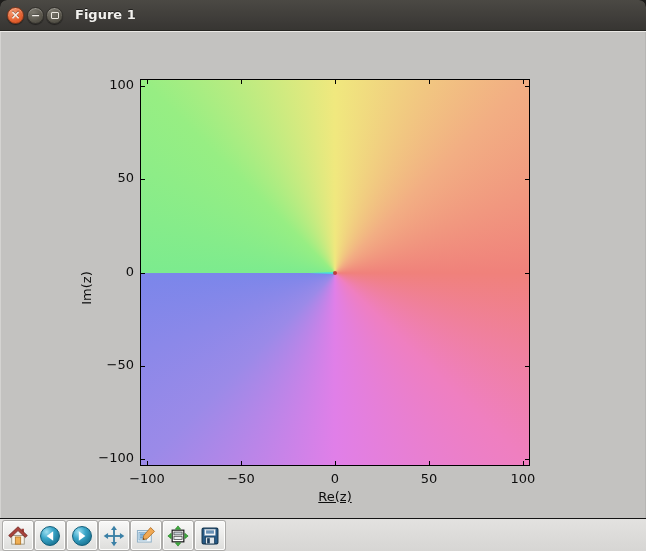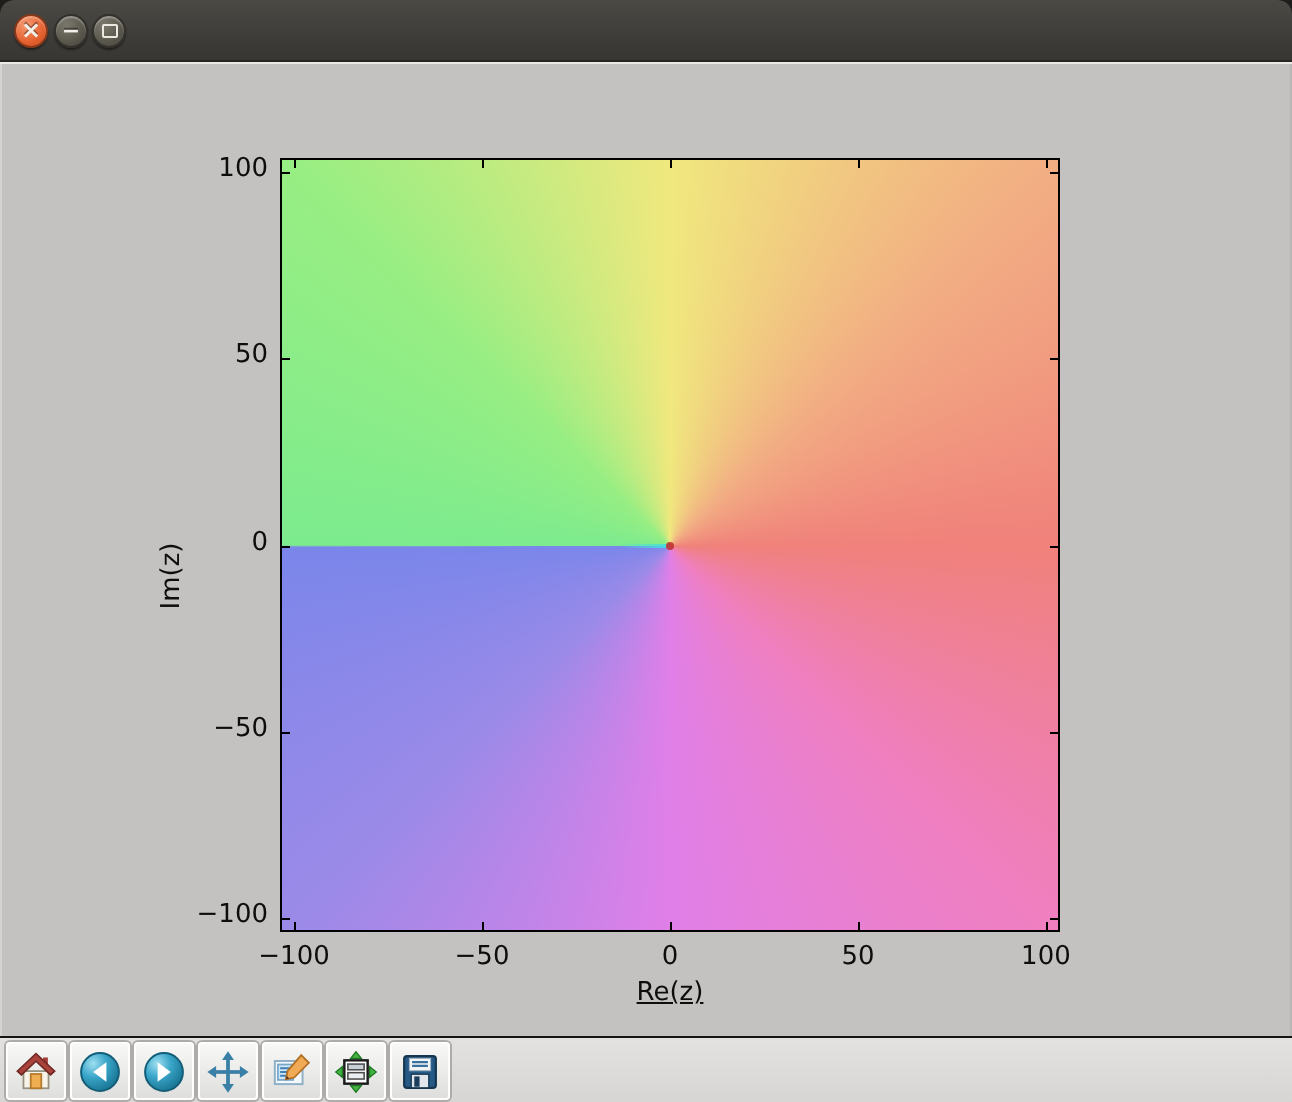--- a/index.html
+++ b/index.html
@@ -78,20 +78,21 @@
   <div class="titlebar">
     <div class="wbtn close">
       <span class="glyph">×</span>
     </div>
     <div class="wbtn min">
       <span class="glyph">−</span>
     </div>
     <div class="wbtn max">
       <span class="maxglyph"></span>
     </div>
+    <div class="wtitle">Figure 1</div>
   </div>
 
   <div class="canvas" id="canvas">
     <div class="axes" id="axes">
       <div class="phase-image" id="phase-image" style="background: conic-gradient(at 50% 50.15%, rgb(240, 232, 126) 0deg, rgb(242, 174, 131) 45deg, rgb(240, 129, 123) 90deg, rgb(239, 127, 192) 135deg, rgb(224, 127, 232) 180deg, rgb(155, 138, 232) 225deg, rgb(123, 134, 234) 269.85deg, rgb(124, 235, 142) 270.15deg, rgb(151, 238, 131) 315deg, rgb(240, 232, 126) 360deg);"></div>
       <div class="streak" id="streak" style="background: linear-gradient(to right, transparent, rgb(69, 222, 222));"></div>
       <div class="centerdot" id="centerdot" style="background: rgb(192, 50, 50);"></div>
     <div class="tick xt" style="left: 6.0155px; top: 0px;"></div>
         <div class="tick xt" style="left: 6.0155px; bottom: 0px;"></div>
         <div class="tick xt" style="left: 100.008px; top: 0px;"></div>

